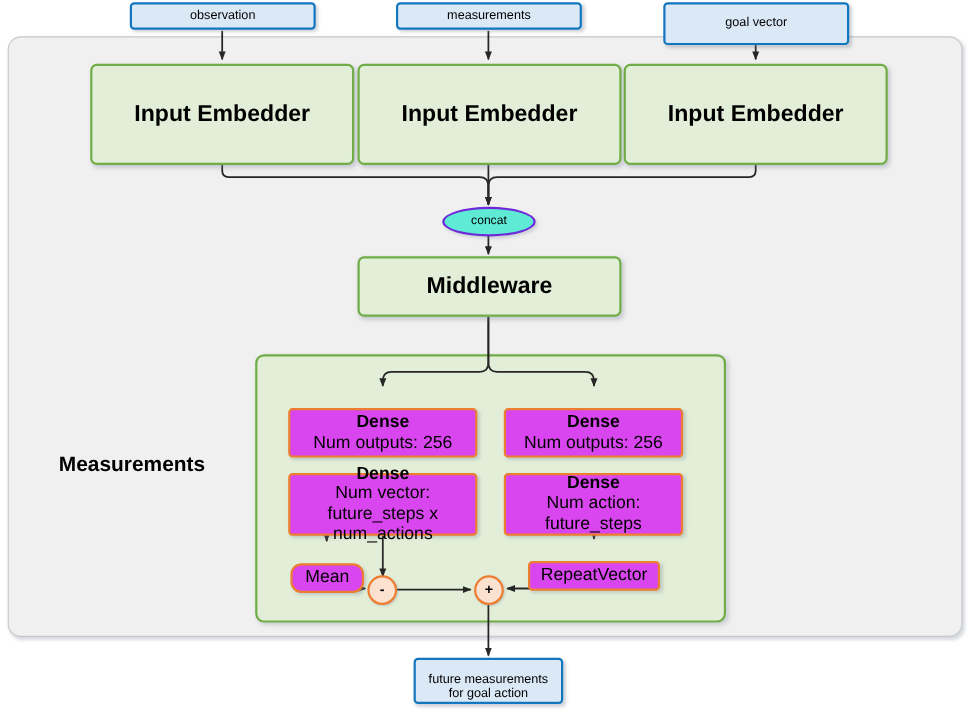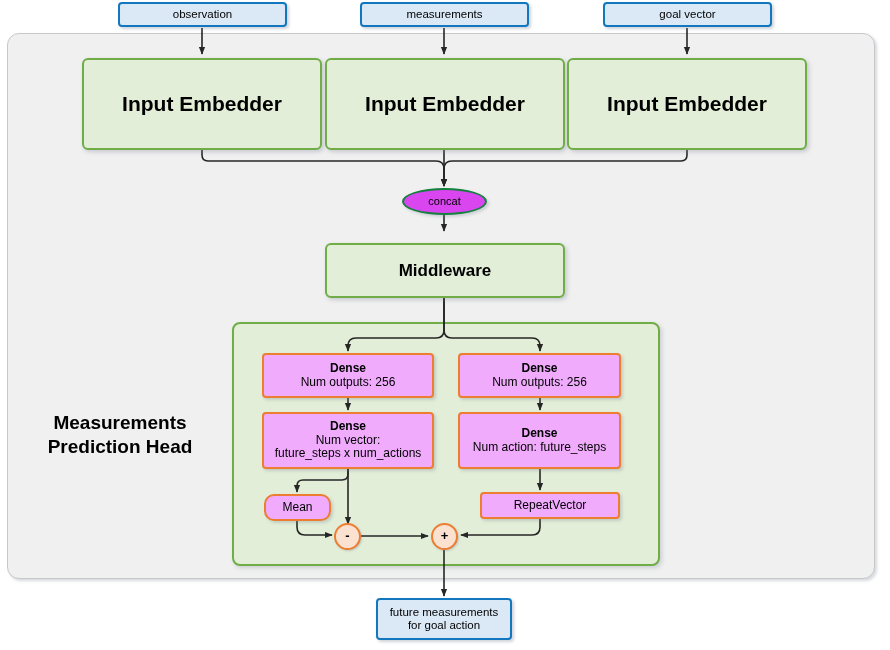--- a/index.html
+++ b/index.html
@@ -67,22 +67,21 @@
     border-radius: 6px;
     color: #000000;
     font-weight: bold;
     box-shadow: 2px 2px 4px rgba(120,130,150,0.35);
   }
   .embedder {
     font-size: 21px;
     justify-content: center;
   }
   .middleware {
-    font-size: 17px;
-    margin-top: 10px;
+    font-size: 21px;
   }
 
   
   .head-group {
     position: absolute;
     left: 232px;
     top: 322px;
     width: 424px;
     height: 240px;
     background: #e2eed7;
@@ -99,36 +98,37 @@
     width: 200px;
     text-align: center;
     font-size: 19px;
     font-weight: bold;
     color: #000000;
     line-height: 1.25;
   }
 
   
   .orange-box {
-    background: #f0abfc;
+    background: #d946ef;
     border: 2px solid #ed7d31;
     border-radius: 4px;
     color: #000000;
-    font-size: 12px;
+    font-size: 16px;
     box-shadow: 2px 2px 3px rgba(120,130,150,0.30);
     flex-direction: column;
+    margin-top: 18px;
   }
   .orange-box .ttl {
     font-weight: bold;
   }
 
   
   .ellipse {
-    background: #d946ef;
-    border: 2px solid #15803d;
+    background: #5eead4;
+    border: 2px solid #6d28d9;
     border-radius: 50%;
     font-size: 11px;
     color: #000000;
     box-shadow: 2px 2px 3px rgba(120,130,150,0.30);
   }
 
   
   .op-circle {
     background: #fbe2d0;
     border: 2px solid #ed7d31;
@@ -188,21 +188,21 @@
       <path d="M444,550 L444,596" marker-end="url(#arrow)"></path>
     </g>
   </svg>
 
   <div class="node blue-box" style="left:118px; top:2px; width:169px; height:25px;justify-content:center;">
     <span>observation</span>
   </div>
   <div class="node blue-box" style="left:360px; top:2px; width:169px; height:25px;">
     <span>measurements</span>
   </div>
-  <div class="node blue-box" style="left:603px; top:2px; width:169px; height:25px;">
+  <div class="node blue-box" style="left:603px; top:2px; width:169px; height:39px;">
     <span>goal vector</span>
   </div>
 
   <div class="node green-box embedder" style="left:82px; top:58px; width:240px; height:92px;">
     <span>Input Embedder</span>
   </div>
   <div class="node green-box embedder" style="left:325px; top:58px; width:240px; height:92px;">
     <span>Input Embedder</span>
   </div>
   <div class="node green-box embedder" style="left:567px; top:58px; width:240px; height:92px;">
@@ -212,21 +212,20 @@
   <div class="node ellipse" style="left:402px; top:188px; width:85px; height:27px;">
     <span>concat</span>
   </div>
 
   <div class="node green-box middleware" style="left:325px; top:233px; width:240px; height:55px;">
     <span>Middleware</span>
   </div>
 
   <div class="head-title">
     <div>Measurements</div>
-    <div>Prediction Head</div>
   </div>
 
   <div class="node orange-box" style="left:262px; top:353px; width:172px; height:45px;">
     <span class="ttl">Dense</span>
     <span>Num outputs: 256</span>
   </div>
 
   <div class="node orange-box" style="left:262px; top:412px; width:172px; height:57px;">
     <span class="ttl">Dense</span>
     <span>Num vector:</span>
@@ -244,26 +243,26 @@
   <div class="node orange-box" style="left:458px; top:353px; width:163px; height:45px;">
     <span class="ttl">Dense</span>
     <span>Num outputs: 256</span>
   </div>
 
   <div class="node orange-box" style="left:458px; top:412px; width:163px; height:57px;">
     <span class="ttl">Dense</span>
     <span>Num action: future_steps</span>
   </div>
 
-  <div class="node orange-box" style="left:480px; top:492px; width:140px; height:27px;">
+  <div class="node orange-box" style="left:480px; top:492px; width:120px; height:27px;">
     <span>RepeatVector</span>
   </div>
 
   <div class="node op-circle" style="left:431px; top:523px; width:27px; height:27px;">
     <span>+</span>
   </div>
 
-  <div class="node blue-box" style="left:376px; top:598px; width:136px; height:42px; flex-direction:column;">
+  <div class="node blue-box" style="left:376px; top:598px; width:136px; height:42px; flex-direction:column;justify-content:flex-end;">
     <span>future measurements</span>
     <span>for goal action</span>
   </div>
 
 </div>
 
 </body></html>

